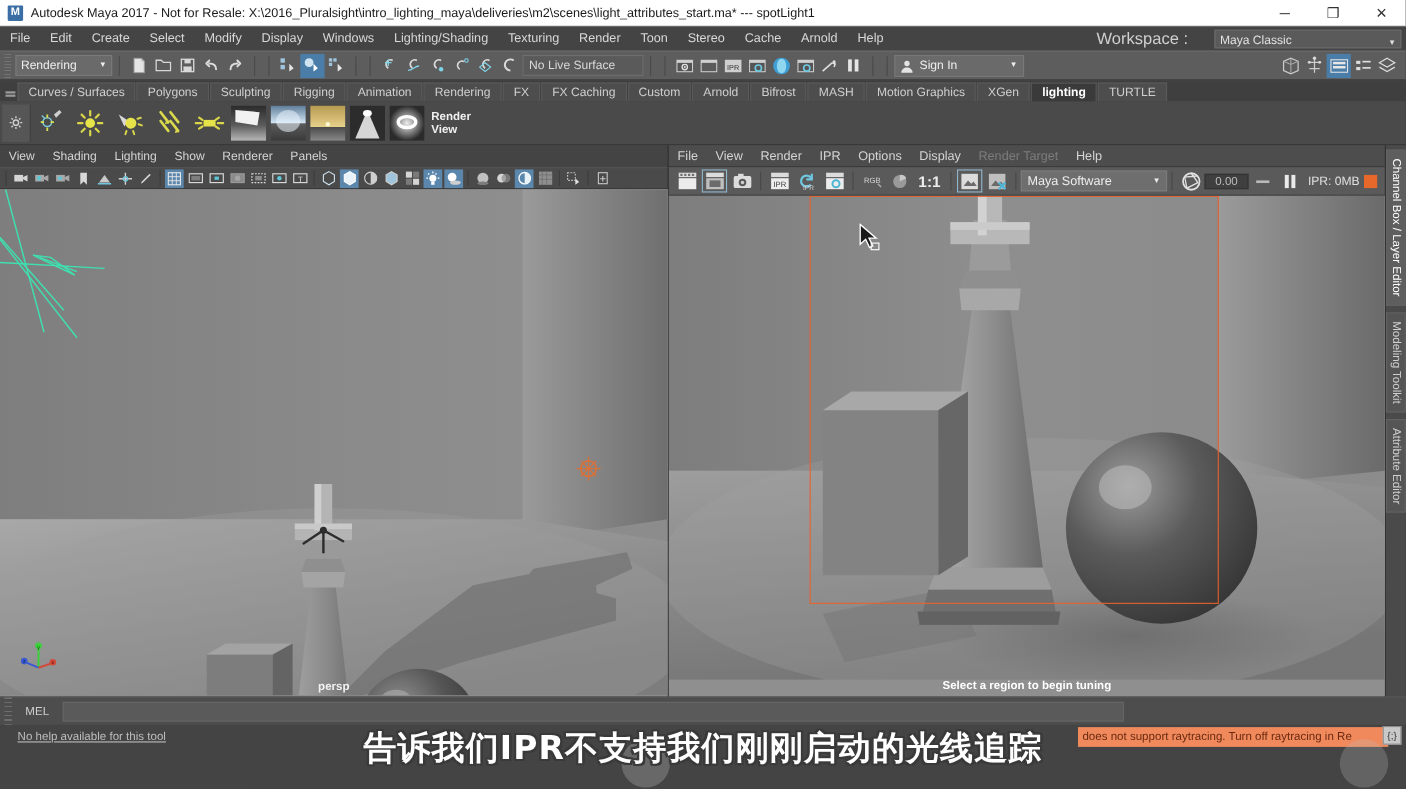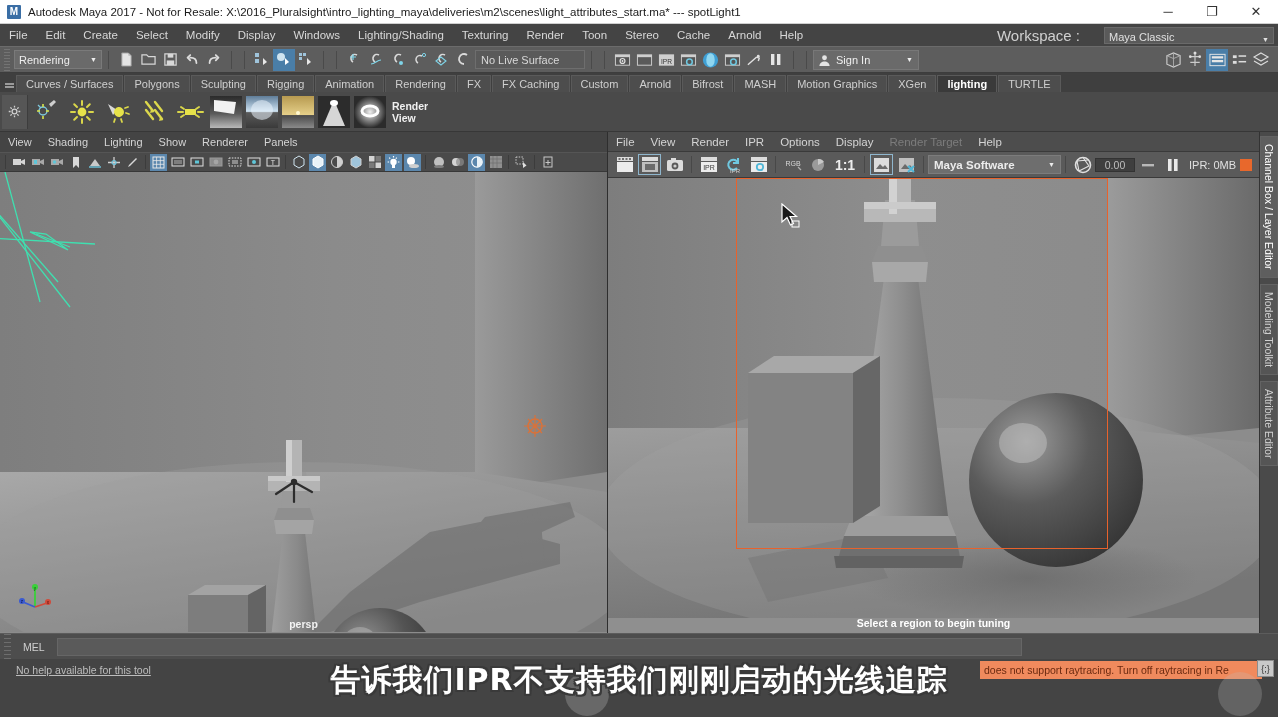--- a/index.html
+++ b/index.html
@@ -60,21 +60,21 @@
   .tbtn{
     width:22px;height:22px;display:inline-flex;align-items:center;justify-content:center;
     position:relative;
   }
   .tbtn.on{background:#4a7ea8;}
   .livesurface{
     width:110px;height:19px;background:#5a5a5a;border:1px solid #6e6e6e;
     font-size:11px;color:#d8d8d8;display:flex;align-items:center;padding:0 5px;
   }
   .signin{
-    width:106px;height:20px;background:#6a6a6a;border:1px solid #787878;
+    width:118px;height:20px;background:#6a6a6a;border:1px solid #787878;
     display:flex;align-items:center;font-size:11px;color:#efefef;position:relative;padding-left:22px;
   }
   .signin .arrow{position:absolute;right:5px;font-size:7px;}
   .signin .pp{position:absolute;left:4px;top:3px;width:13px;height:13px;}
 
   
   .shelftabs{
     height:19px;background:#3f3f3f;display:flex;align-items:flex-end;padding-left:2px;
     font-size:11px;
   }
@@ -129,21 +129,21 @@
   .rv-menubar{height:20px;display:flex;align-items:center;font-size:11.5px;background:#4d4d4d;
     border-bottom:1px solid #3a3a3a;}
   .rv-menubar .mi{padding:0 8px;line-height:20px;}
   .rv-menubar .mi.disabled{color:#7c7c7c;}
   .rv-toolbar{height:26px;background:#5a5a5a;display:flex;align-items:center;padding-left:4px;
     border-bottom:1px solid #3a3a3a;}
   .rbtn{width:23px;height:21px;display:inline-flex;align-items:center;justify-content:center;margin:0 1px;}
   .rbtn.framed{border:1px solid #8fb6cd;}
   .rsep{width:1px;height:17px;background:#484848;margin:0 4px;}
   .renderer-combo{width:133px;height:19px;background:#6e6e6e;border:1px solid #7c7c7c;
-    display:flex;align-items:center;padding:0 5px;font-size:11.5px;color:#ececec;position:relative;font-weight:bold;}
+    display:flex;align-items:center;padding:0 5px;font-size:11.5px;color:#ececec;position:relative;}
   .renderer-combo .arrow{position:absolute;right:5px;font-size:7px;}
   .timefield{width:40px;height:14px;background:#3f3f3f;border:1px solid #333;
     font-size:10.5px;color:#bdbdbd;display:flex;align-items:center;justify-content:center;}
   .ipr-label{font-size:11px;color:#e0e0e0;margin:0 4px;}
   .ipr-swatch{width:12px;height:12px;background:#e8682c;}
 
   .rv-canvas{flex:1;position:relative;overflow:hidden;background:#8f8f8f;}
   .rv-status{
     position:absolute;bottom:4px;left:0;right:0;text-align:center;
     font-size:10.5px;color:#ffffff;font-weight:bold;

